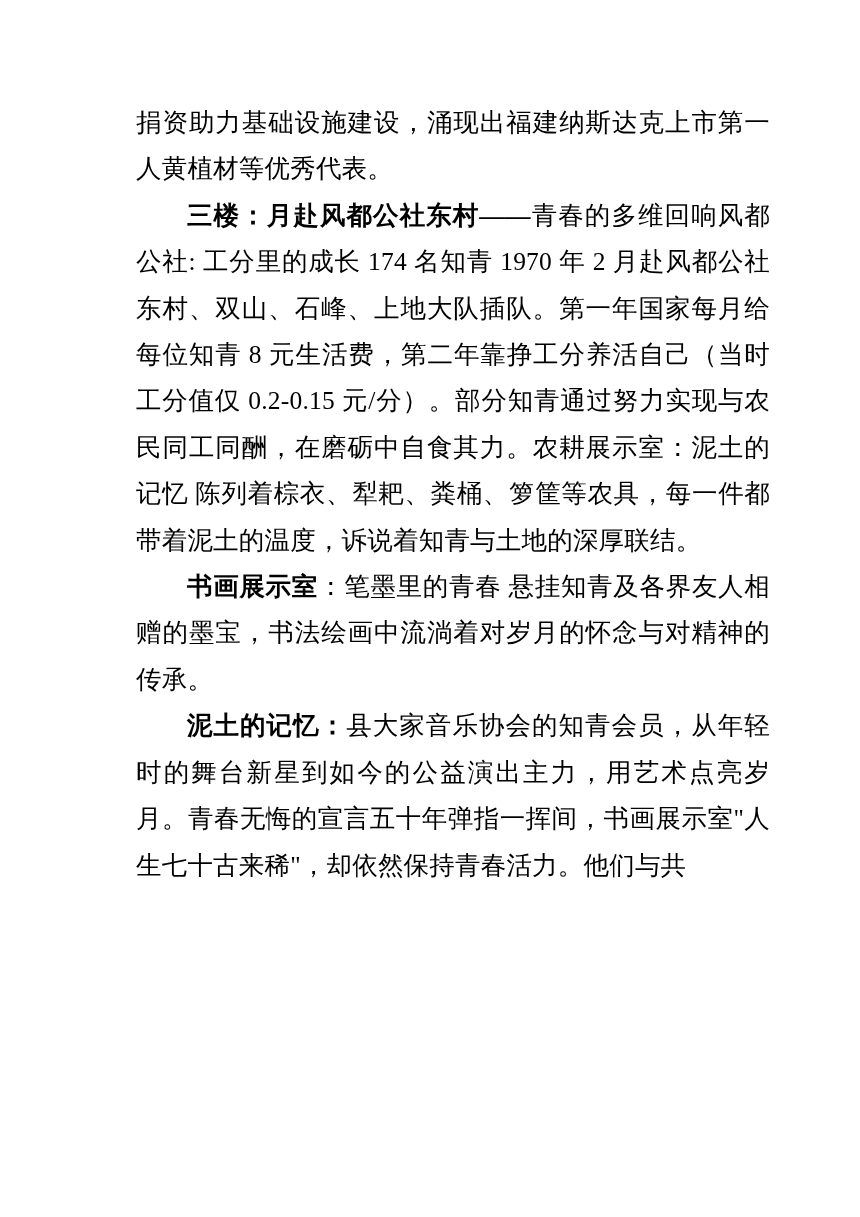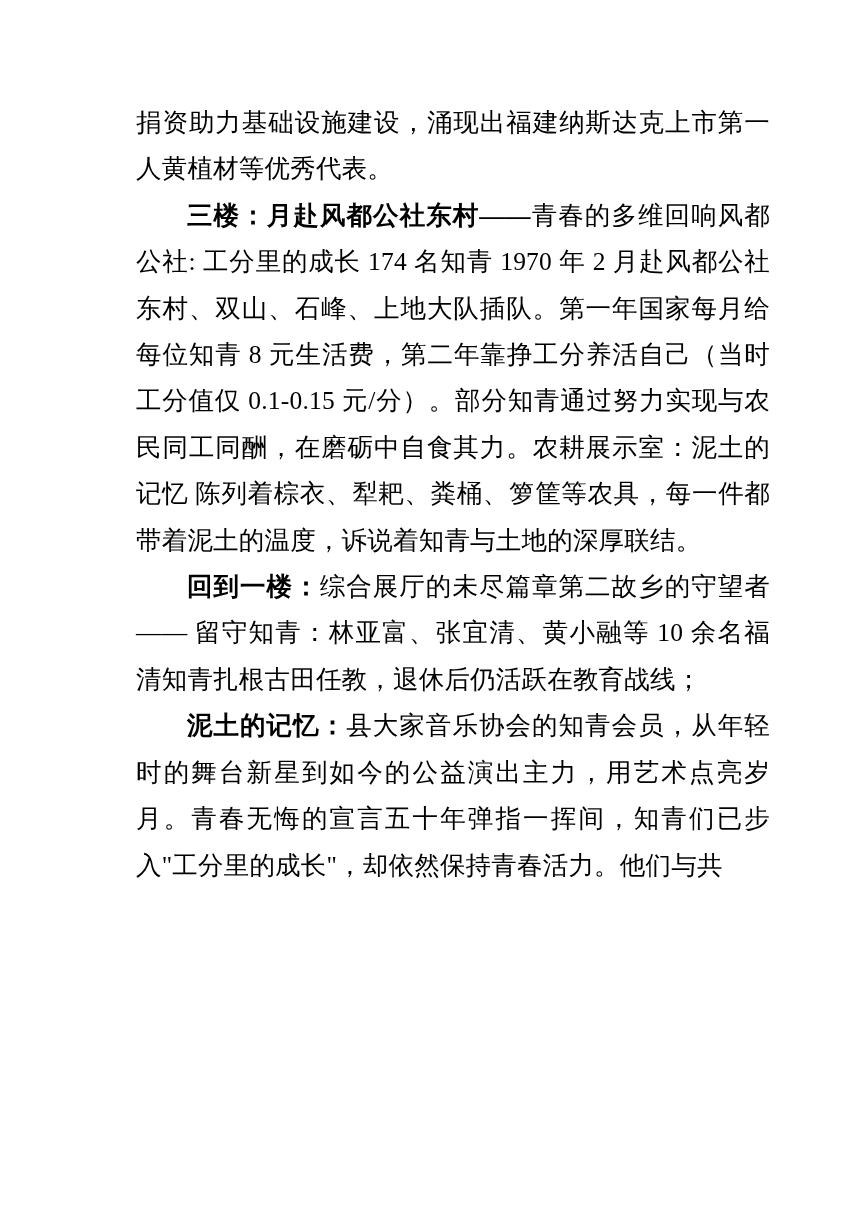--- a/index.html
+++ b/index.html
@@ -43,21 +43,21 @@
   }
 </style>
 </head>
 <body>
 
 <div class="page">
   <div class="doc-body">
 
     <p class="para"><span class="run">捐资助力基础设施建设，涌现出福建纳斯达克上市第一人黄植材等优秀代表。</span></p>
 
-    <p class="para indent"><span class="run bold">三楼：月赴风都公社东村——</span><span class="run">青春的多维回响风都公社: 工分里的成长 174 名知青 1970 年 2 月赴风都公社东村、双山、石峰、上地大队插队。第一年国家每月给每位知青 8 元生活费，第二年靠挣工分养活自己（当时工分值仅 0.1-0.15 元/分）。部分知青通过努力实现与农民同工同酬，在磨砺中自食其力。农耕展示室：泥土的记忆 陈列着棕衣、犁耙、粪桶、箩筐等农具，每一件都带着泥土的温度，诉说着知青与土地的深厚联结。</span></p>
+    <p class="para indent"><span class="run bold">三楼：月赴风都公社东村——</span><span class="run">青春的多维回响风都公社: 工分里的成长 174 名知青 1970 年 2 月赴风都公社东村、双山、石峰、上地大队插队。第一年国家每月给每位知青 8 元生活费，第二年靠挣工分养活自己（当时工分值仅 0.2-0.15 元/分）。部分知青通过努力实现与农民同工同酬，在磨砺中自食其力。农耕展示室：泥土的记忆 陈列着棕衣、犁耙、粪桶、箩筐等农具，每一件都带着泥土的温度，诉说着知青与土地的深厚联结。</span></p>
+
+    <p class="para indent"><span class="run bold">书画展示室</span><span class="run">：笔墨里的青春 悬挂知青及各界友人相赠的墨宝，书法绘画中流淌着对岁月的怀念与对精神的传承。</span></p>
 
 
-    <p class="para indent"><span class="run bold">回到一楼：</span><span class="run">综合展厅的未尽篇章第二故乡的守望者—— 留守知青：林亚富、张宜清、黄小融等 10 余名福清知青扎根古田任教，退休后仍活跃在教育战线；</span></p>
-
-    <p class="para indent"><span class="run bold">泥土的记忆：</span><span class="run">县大家音乐协会的知青会员，从年轻时的舞台新星到如今的公益演出主力，用艺术点亮岁月。青春无悔的宣言五十年弹指一挥间，知青们已步入"工分里的成长"，却依然保持青春活力。他们与共</span></p>
+    <p class="para indent"><span class="run bold">泥土的记忆：</span><span class="run">县大家音乐协会的知青会员，从年轻时的舞台新星到如今的公益演出主力，用艺术点亮岁月。青春无悔的宣言五十年弹指一挥间，书画展示室"人生七十古来稀"，却依然保持青春活力。他们与共</span></p>
 
   </div>
 </div>
 
 </body></html>

